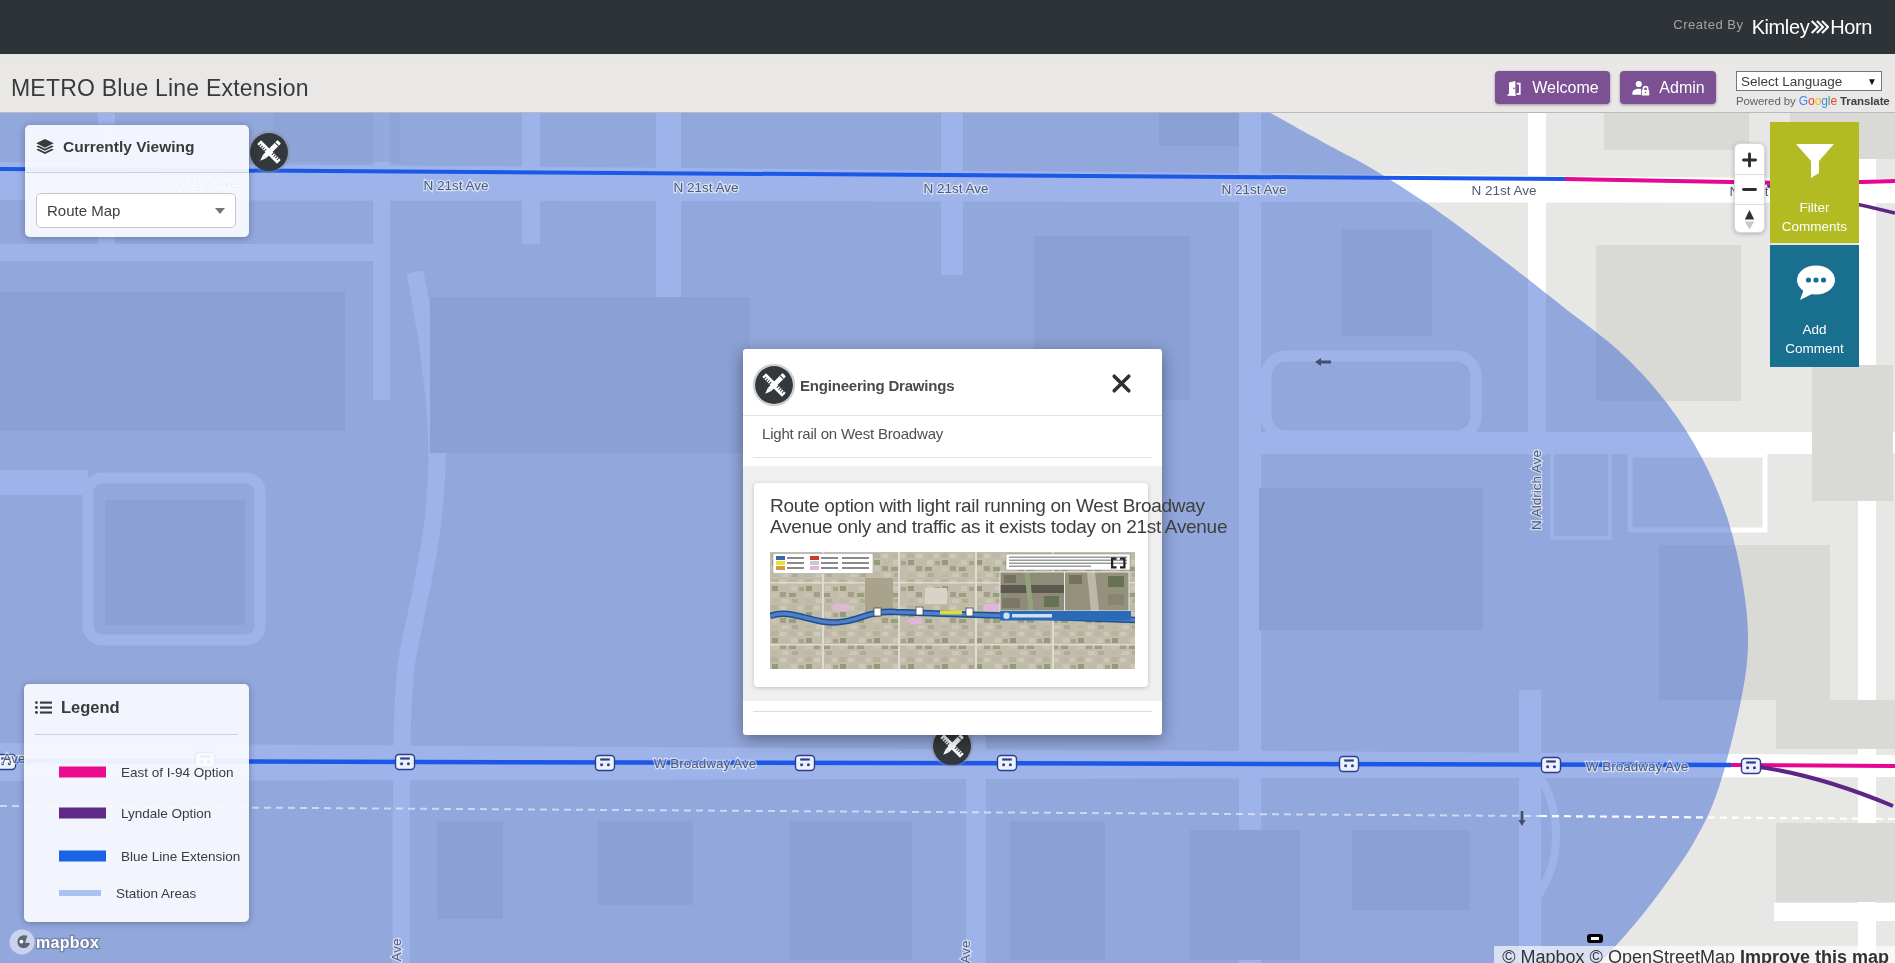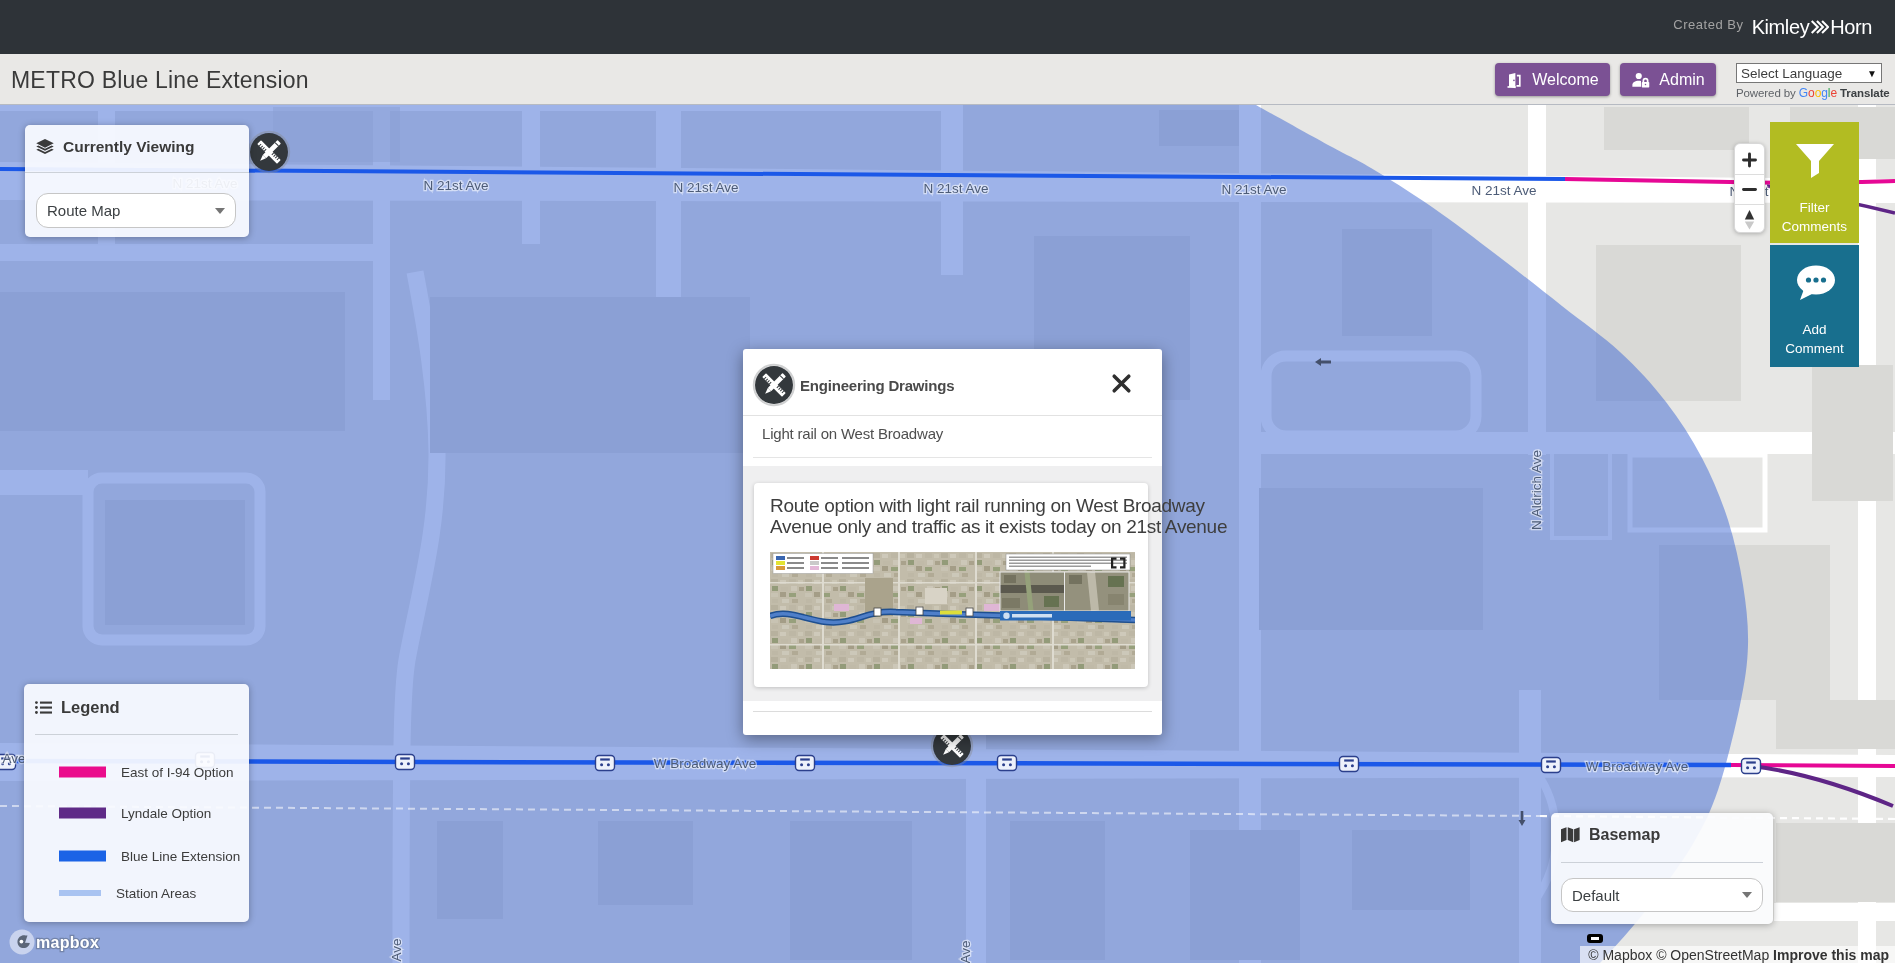--- a/index.html
+++ b/index.html
@@ -3,38 +3,38 @@
 <meta charset="utf-8">
 <style>
   * { margin:0; padding:0; box-sizing:border-box; }
   html,body { width:1895px; height:963px; overflow:hidden; font-family:"Liberation Sans", sans-serif; }
   #page { position:relative; width:1895px; height:963px; background:#e7e7e5; }
   
   #hdr { position:absolute; left:0; top:0; width:1895px; height:54px; background:#2e3338; }
   #logo { position:absolute; left:20px; top:2px; color:#fff; font-size:38px; font-weight:400; letter-spacing:-1.5px; }
   #createdby { position:absolute; right:23px; top:16px; color:#fff; }
   
-  #subbar { position:absolute; left:0; top:54px; width:1895px; height:51px; background:#e9e8e6; border-bottom:1px solid rgba(120,130,150,.45); }
+  #subbar { position:absolute; left:0; top:62px; width:1895px; height:51px; background:#e9e8e6; border-bottom:1px solid rgba(120,130,150,.45); }
   #ptitle { position:absolute; left:11px; top:13px; font-size:23px; font-weight:500; color:#3a3a3a; letter-spacing:.2px; }
   .pbtn { position:absolute; top:9px; height:33px; background:#7b5194; border-radius:4px; color:#fff; font-size:16px;
           display:flex; align-items:center; justify-content:center; gap:8px; box-shadow:0 1px 3px rgba(0,0,0,.35); }
   #btnWelcome { left:1495px; width:115px; }
   #btnAdmin  { left:1620px; width:96px; }
   #gtWrap { position:absolute; left:1736px; top:9px; width:146px; }
   #gtSel { width:146px; height:20px; background:#fff; border:1px solid #777; font-size:13.5px; color:#3c3c3c;
            display:flex; align-items:center; padding:0 4px; justify-content:space-between; }
   #gtPow { margin-top:3px; font-size:11.5px; color:#5f6368; white-space:nowrap; letter-spacing:-.1px; }
   #gtPow b { color:#3c4043; font-weight:700; }
   
   #map { position:absolute; left:0; top:105px; width:1895px; height:858px; }
   
   .panel { position:absolute; background:rgba(251,252,255,.92); border-radius:5px; box-shadow:0 1px 7px rgba(0,0,0,.3); }
   .ptop { position:absolute; display:flex; align-items:center; gap:9px; font-weight:700; color:#3a3a3a; }
   .pdiv { position:absolute; border-top:1px solid #ccd1d8; }
-  .psel { position:absolute; background:#fff; border:1px solid #c6c6c6; border-radius:12px; display:flex; align-items:center;
+  .psel { position:absolute; background:#fff; border:1px solid #c6c6c6; border-radius:5px; display:flex; align-items:center;
           justify-content:space-between; font-size:15px; color:#3c4043; padding:0 10px; }
   .caret { width:0; height:0; border-left:5px solid transparent; border-right:5px solid transparent; border-top:6px solid #757575; }
   #cv { left:25px; top:125px; width:224px; height:112px; }
   #cv .ptop { left:11px; top:13px; font-size:15.5px; }
   #cv .pdiv { left:0; right:0; top:47px; }
   #cv .psel { left:11px; top:68px; width:200px; height:35px; }
   #legend { left:24px; top:684px; width:225px; height:238px; }
   #legend .ptop { left:11px; top:14px; font-size:16.5px; }
   #legend .pdiv { left:11px; right:11px; top:50px; }
   .litem { position:absolute; left:0; width:225px; height:14px; }
@@ -59,21 +59,21 @@
   #mclose { position:absolute; right:28px; top:22px; }
   #msub { position:absolute; left:10px; top:76px; font-size:15px; color:#4f4f4f; letter-spacing:-.2px;margin-left:9px; }
   #mhr2 { position:absolute; left:10px; right:10px; top:108px; border-top:1px solid #e5e5e5; }
   #mgray { position:absolute; left:0; top:117px; width:100%; height:235px; background:#efeff0; }
   #mcard { position:absolute; left:11px; top:17px; width:394px; height:204px; background:#fff; border-radius:4px;
            box-shadow:0 1px 4px rgba(0,0,0,.2); }
   #mcap { position:absolute; left:16px; top:13px; font-size:19px; line-height:20.5px; color:#3e3e3e; white-space:nowrap; letter-spacing:-.3px; }
   #mthumb { position:absolute; left:16px; top:69px; width:365px; height:117px; }
   #mhr3 { position:absolute; left:10px; right:10px; top:362px; border-top:1px solid #dcdcdc; }
   
-  #attr { position:absolute; right:0; bottom:0; height:17px; background:rgba(255,255,255,.65); font-size:14px;
+  #attr { position:absolute; right:0; bottom:0; height:17px; background:rgba(255,255,255,.65); font-size:18px;
           color:#333; padding:1px 6px 0 8px; white-space:nowrap; }
   #attr b { font-weight:700; }
   #mblogo { position:absolute; left:8px; bottom:3px; }
 </style>
 </head>
 <body>
 <div id="page">
   <div id="map">
   <svg width="1895" height="858" viewBox="0 105 1895 858">
     <defs>
@@ -277,30 +277,20 @@
     <div class="litem" style="top:165px">
         <span class="lsw" style="width:47px;height:11px;background:#1b63e6"></span>
         <span class="ltx">Blue Line Extension</span>
       </div>
     <div class="litem" style="top:202px">
         <span class="lsw" style="width:42px;height:6px;background:#a9c3f1"></span>
         <span class="ltx" style="left:92px">Station Areas</span>
       </div>
   </div>
 
-  <div class="panel" id="basemap">
-    <div class="ptop"><svg width="19" height="16" viewBox="0 0 24 20" fill="#3a3a3a">
-          <path d="M0 2v18l7-3V-1zM8.5 -1v18l7 3V2zM16.5 2v18l7-3V-1z" transform="translate(0,1) scale(1,.9)"></path>
-        </svg>Basemap</div>
-    <div class="pdiv"></div>
-    <div class="psel">
-        <span>Default</span>
-        <span class="caret"></span>
-      </div>
-  </div>
 
   <div id="zoomctl">
     <svg width="29" height="88" viewBox="0 0 29 88">
       <g stroke="#2d2d2d" stroke-width="2.9" stroke-linecap="round">
         <path d="M8.5,16 H20.5 M14.5,10 V22"></path>
         <path d="M8.5,45.5 H20.5"></path>
       </g>
       <line x1="0" y1="30.5" x2="29" y2="30.5" stroke="#ddd"></line>
       <line x1="0" y1="60.5" x2="29" y2="60.5" stroke="#ddd"></line>
       <path d="M14.5,66 L19.2,75.5 H9.8 Z" fill="#333"></path>

